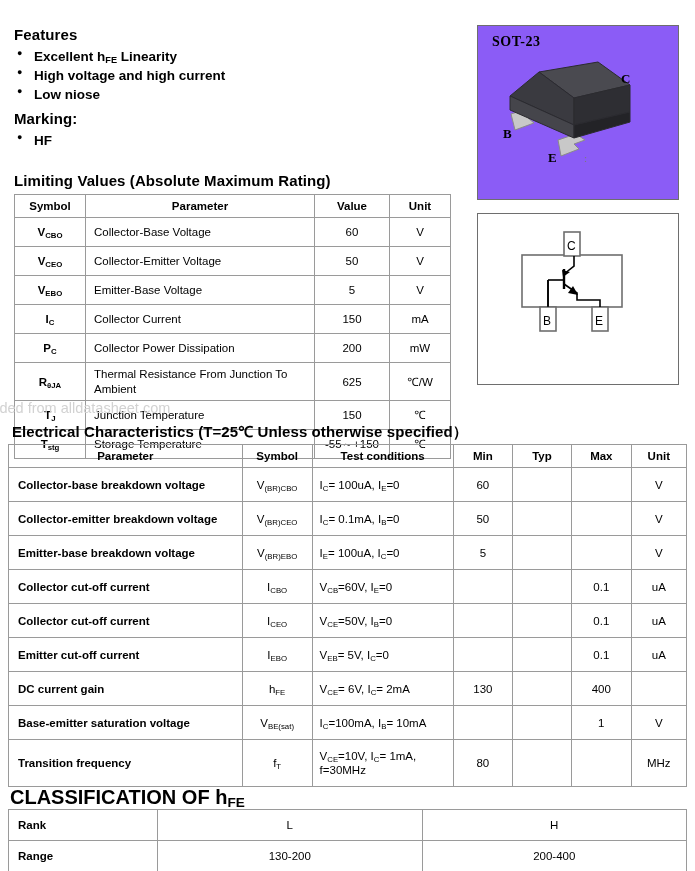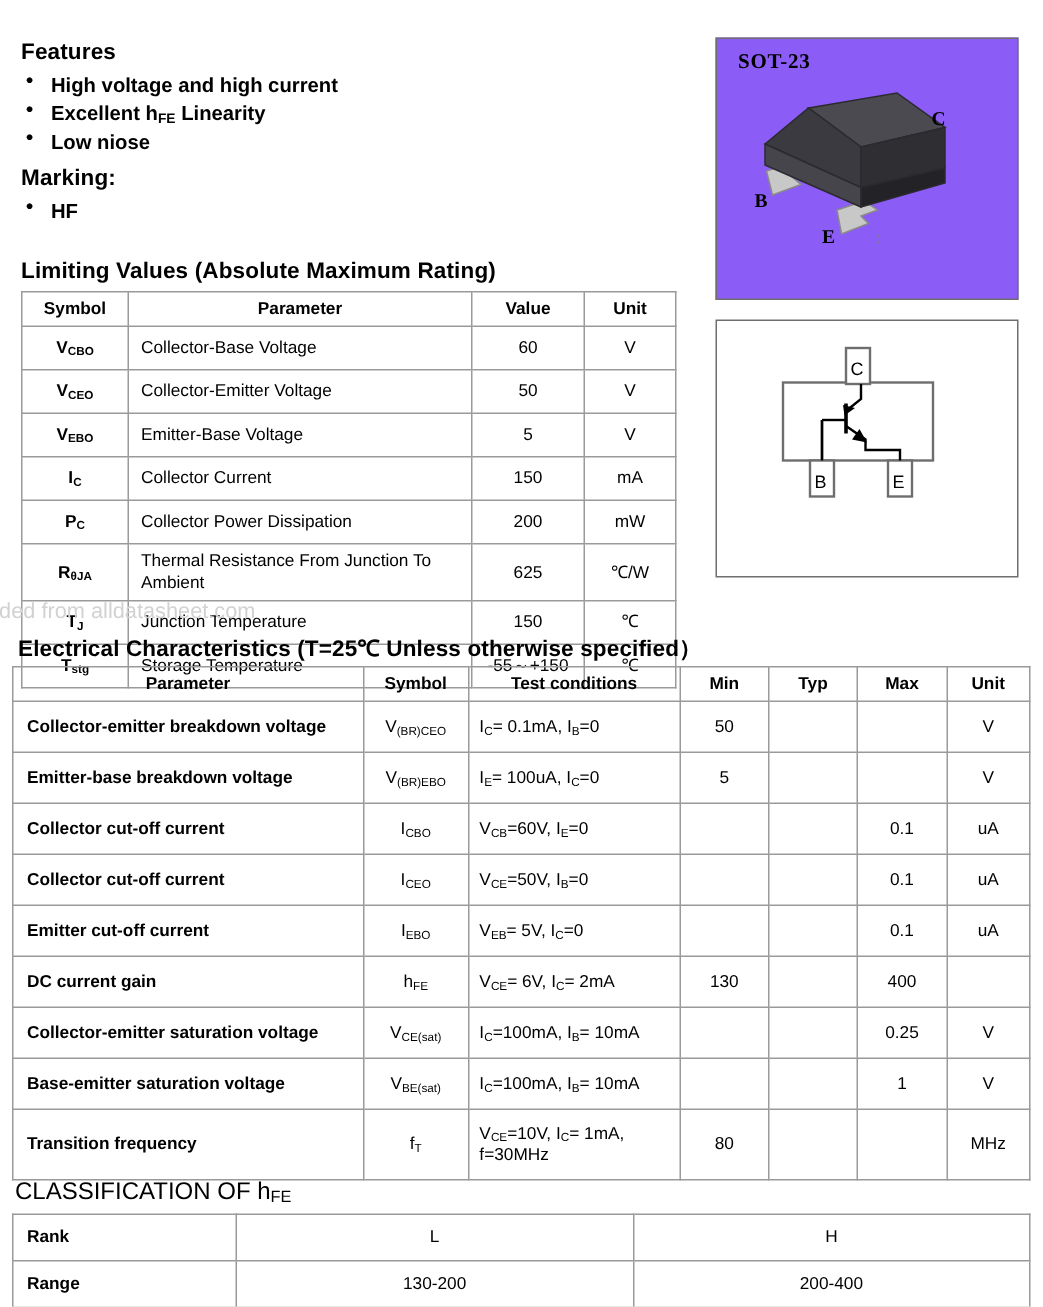--- a/index.html
+++ b/index.html
@@ -102,35 +102,35 @@
   .ec-wrap th.c-cond, .ec-wrap td.c-cond { width: 144px; }
   .ec-wrap th.c-min, .ec-wrap td.c-min { width: 55px; }
   .ec-wrap th.c-typ, .ec-wrap td.c-typ { width: 55px; }
   .ec-wrap th.c-max, .ec-wrap td.c-max { width: 55px; }
   .ec-wrap th.c-unit, .ec-wrap td.c-unit { width: 50px; }
   .ec-wrap td { height: 25px; }
   .ec-wrap tr.tall td { height: 38px; }
   .cond2 { display: block; }
 
   
-  .cls-title { position: absolute; left: 10px; top: 786px; font-size: 16px; font-weight: normal; }
+  .cls-title { position: absolute; left: 10px; top: 786px; font-size: 20px; font-weight: bold; }
   .cls-wrap { position: absolute; left: 8px; top: 809px; width: 679px; }
   .cls-wrap td.rowhead { text-align: left; padding-left: 9px; font-weight: bold; width: 135px; }
   .cls-wrap td { height: 22px; }
 </style>
 </head>
 <body>
 
 <div class="page">
 
   <div class="features-block">
     <div class="h-bold">Features</div>
     <ul class="bullet-list">
+      <li>Excellent   h<sub>FE</sub>  Linearity</li>
       <li>High voltage and high current</li>
-      <li>Excellent   h<sub>FE</sub>  Linearity</li>
       <li>Low niose</li>
     </ul>
     <div class="h-bold marking-h">Marking:</div>
     <ul class="bullet-list">
       <li class="thin">HF</li>
     </ul>
   </div>
 
   <div class="h-bold limiting-title">Limiting Values (Absolute Maximum Rating)</div>
   <div class="limiting-wrap">
@@ -265,20 +265,29 @@
           <th class="c-sym">Symbol</th>
           <th class="c-cond">Test  conditions</th>
           <th class="c-min">Min</th>
           <th class="c-typ">Typ</th>
           <th class="c-max">Max</th>
           <th class="c-unit">Unit</th>
         </tr>
       </thead>
       <tbody>
           <tr>
+            <td class="param cond-par">Collector-base breakdown voltage</td>
+            <td class="c-sym">V<sub>(BR)CBO</sub></td>
+            <td class="cond">I<sub>C</sub>= 100uA,  I<sub>E</sub>=0</td>
+            <td class="c-min">60</td>
+            <td class="c-typ"></td>
+            <td class="c-max"></td>
+            <td class="c-unit">V</td>
+          </tr>
+          <tr>
             <td class="param cond-par">Collector-emitter breakdown voltage</td>
             <td class="c-sym">V<sub>(BR)CEO</sub></td>
             <td class="cond">I<sub>C</sub>= 0.1mA, I<sub>B</sub>=0</td>
             <td class="c-min">50</td>
             <td class="c-typ"></td>
             <td class="c-max"></td>
             <td class="c-unit">V</td>
           </tr>
           <tr>
             <td class="param cond-par">Emitter-base breakdown voltage</td>
@@ -317,29 +326,20 @@
             <td class="c-unit">uA</td>
           </tr>
           <tr>
             <td class="param cond-par">DC current gain</td>
             <td class="c-sym">h<sub>FE</sub></td>
             <td class="cond">V<sub>CE</sub>= 6V, I<sub>C</sub>= 2mA</td>
             <td class="c-min">130</td>
             <td class="c-typ"></td>
             <td class="c-max">400</td>
             <td class="c-unit"></td>
-          </tr>
-          <tr>
-            <td class="param cond-par">Collector-emitter saturation voltage</td>
-            <td class="c-sym">V<sub>CE(sat)</sub></td>
-            <td class="cond">I<sub>C</sub>=100mA, I<sub>B</sub>= 10mA</td>
-            <td class="c-min"></td>
-            <td class="c-typ"></td>
-            <td class="c-max">0.25</td>
-            <td class="c-unit">V</td>
           </tr>
           <tr>
             <td class="param cond-par">Base-emitter saturation voltage</td>
             <td class="c-sym">V<sub>BE(sat)</sub></td>
             <td class="cond">I<sub>C</sub>=100mA, I<sub>B</sub>= 10mA</td>
             <td class="c-min"></td>
             <td class="c-typ"></td>
             <td class="c-max">1</td>
             <td class="c-unit">V</td>
           </tr>

